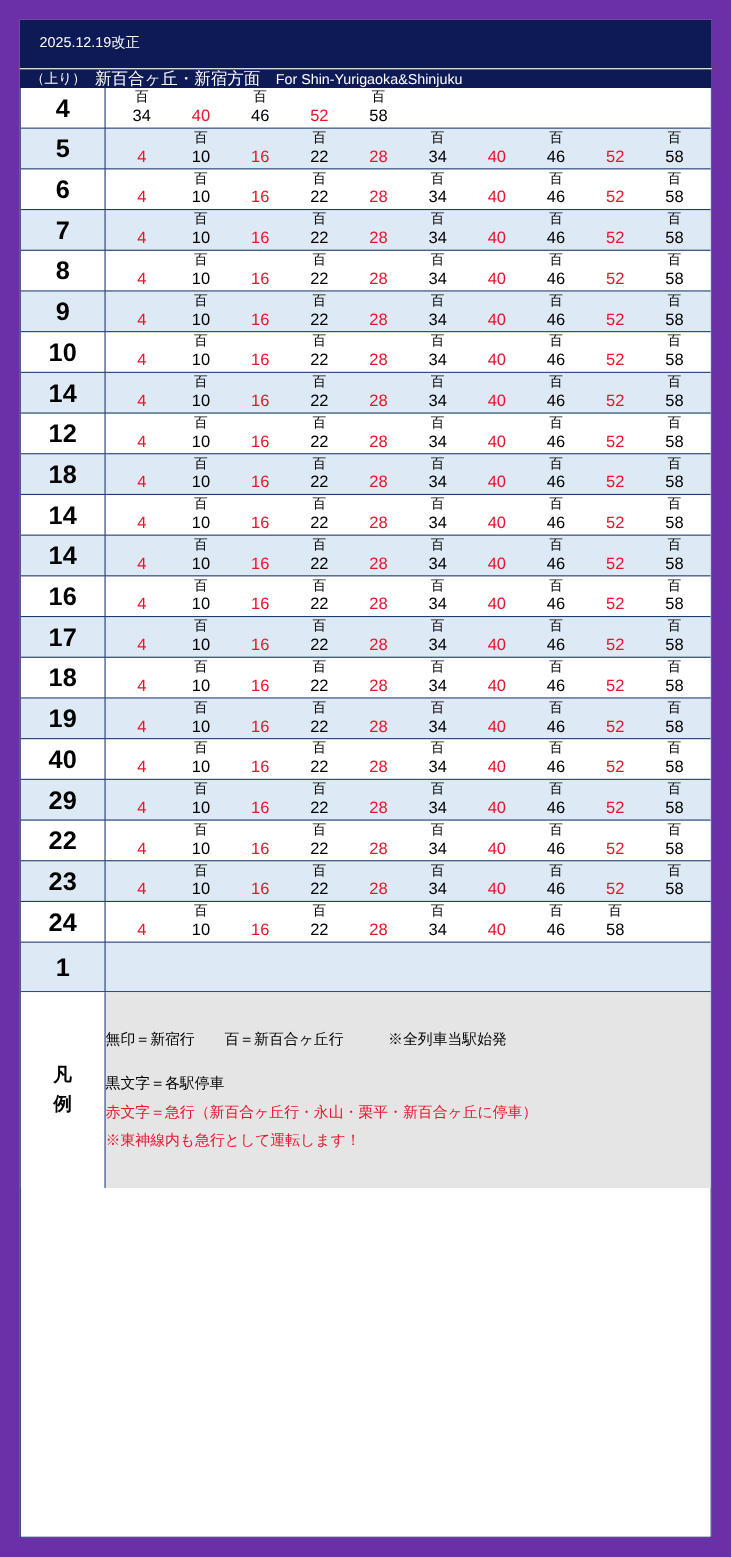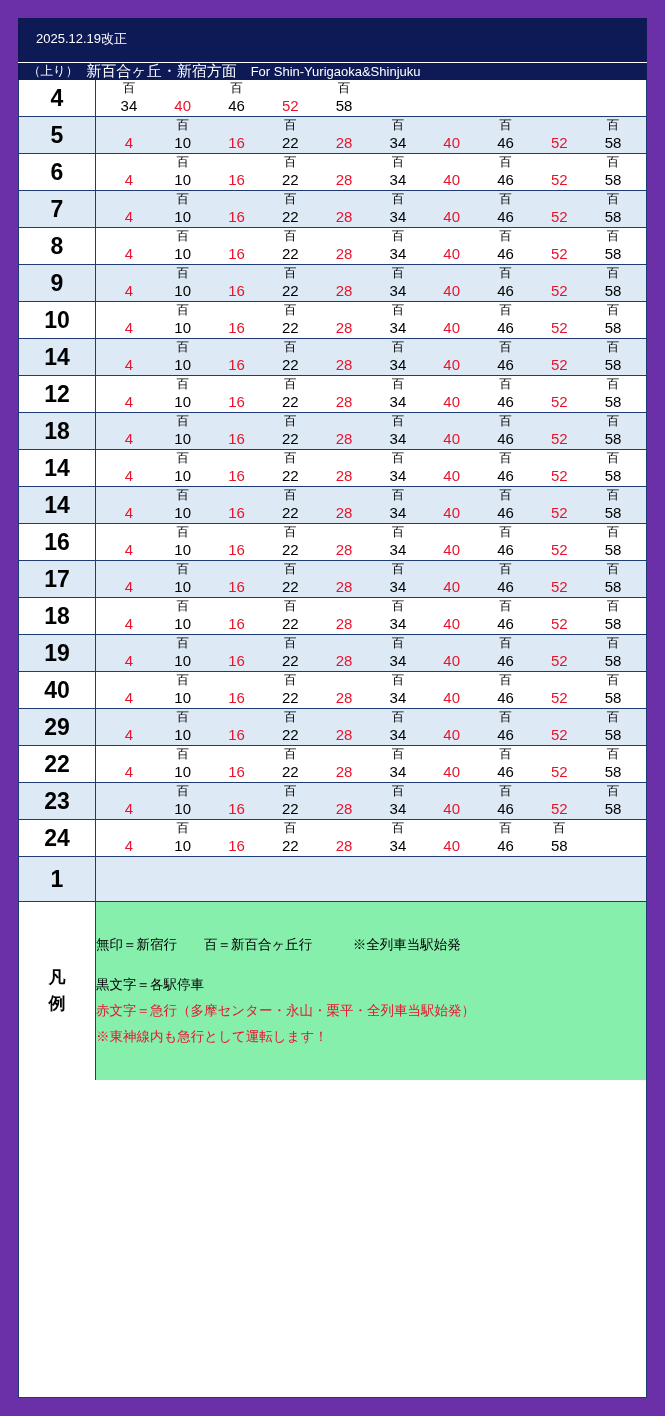--- a/index.html
+++ b/index.html
@@ -128,21 +128,21 @@
     width: 76px;
     text-align: center;
     font-size: 17px;
     font-weight: bold;
     color: #000000;
     border-right: 1px solid #1f3b73;
     background: #ffffff;
     line-height: 26px;
   }
   .legend-body {
-    background: #86efac;
+    background: #e5e5e5;
     padding: 18px 0 18px 26px;
     box-sizing: border-box;
     height: 178px;
   }
   .legend-body .lg-line {
     font-size: 13.5px;
     line-height: 26px;
     color: #000000;
     white-space: nowrap;
   }
@@ -1217,21 +1217,21 @@
         <tbody>
           <tr class="legend-row">
             <td class="legend-label">
               <div>凡</div>
               <div>例</div>
             </td>
             <td class="legend-body">
               <div class="lg-line">無印＝新宿行　　百＝新百合ヶ丘行　　　※全列車当駅始発</div>
               <div class="lg-gap"></div>
               <div class="lg-line">黒文字＝各駅停車</div>
-              <div class="lg-line red">赤文字＝急行（多摩センター・永山・栗平・全列車当駅始発）</div>
+              <div class="lg-line red">赤文字＝急行（新百合ヶ丘行・永山・栗平・新百合ヶ丘に停車）</div>
               <div class="lg-line red">※東神線内も急行として運転します！</div>
             </td>
           </tr>
         </tbody>
       </table>
     </div>
 
   </div>
 </div>
 

